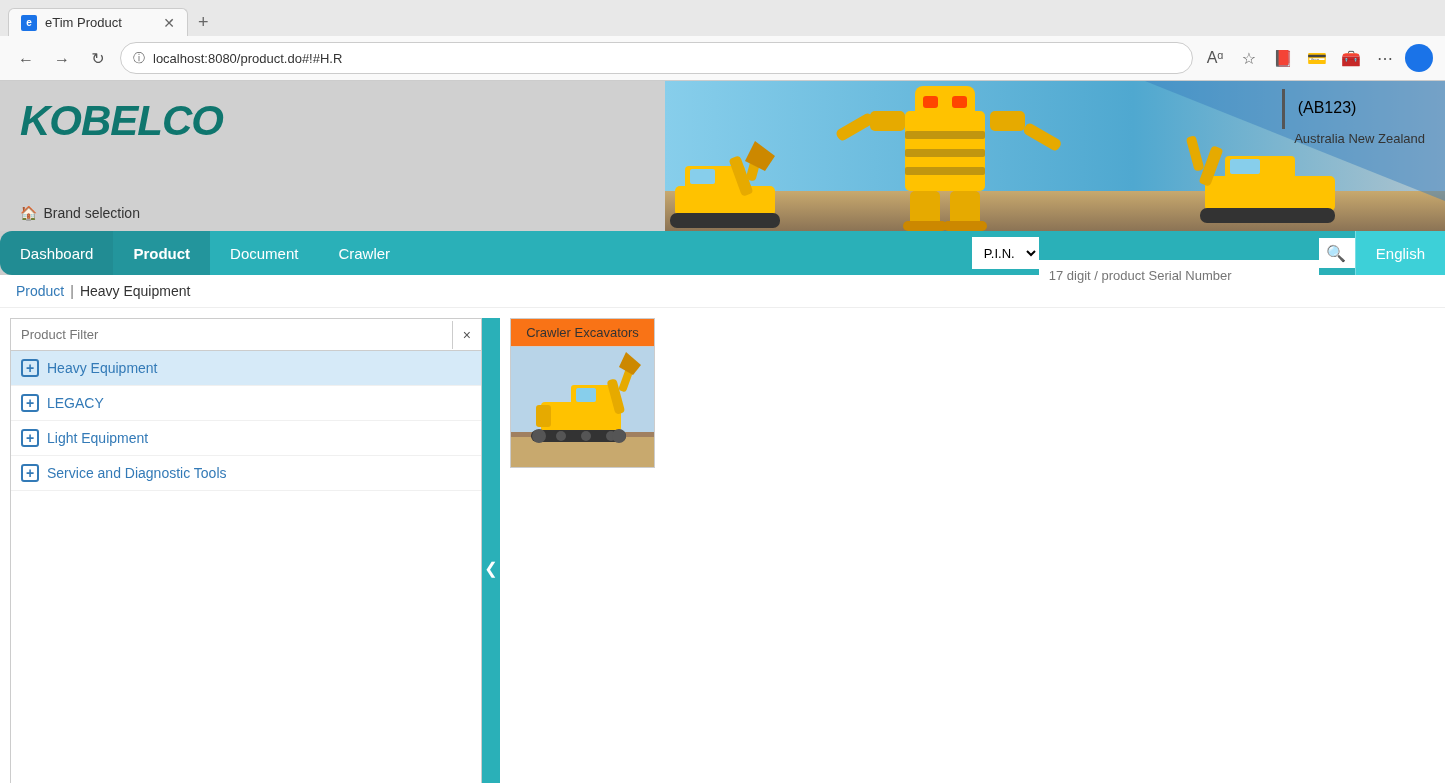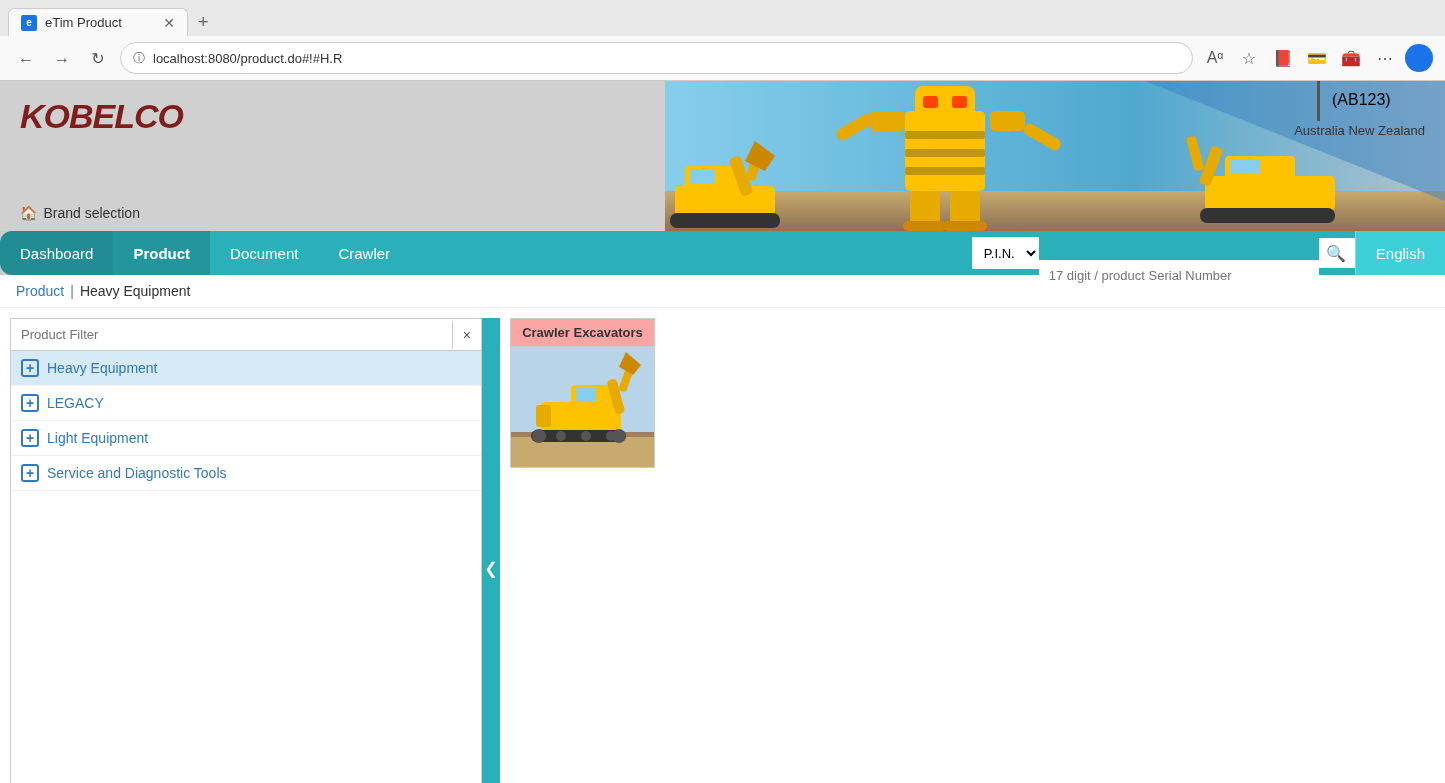--- a/index.html
+++ b/index.html
@@ -144,23 +144,23 @@
       justify-content: space-between;
       padding: 16px 20px 10px 20px;
       z-index: 2;
       min-width: 280px;
     }
     .kobelco-logo {
       display: flex;
       align-items: center;
     }
     .kobelco-logo-text {
-      font-size: 34px;
+      font-size: 42px;
       font-weight: 900;
-      color: #7f1d1d;
+      color: #0f766e;
       font-style: italic;
       letter-spacing: -1px;
       font-family: Arial Black, Arial, sans-serif;
     }
     .brand-selection {
       display: flex;
       align-items: center;
       gap: 6px;
       font-size: 14px;
       color: #333;
@@ -172,22 +172,22 @@
       right: 0;
       top: 0;
       width: 780px;
       height: 150px;
       background: linear-gradient(135deg, #87ceeb 0%, #4a9fd4 30%, #d0d0d0 70%);
       overflow: hidden;
     }
     .header-user-info {
       position: absolute;
       right: 20px;
-      top: 0;
-      text-align: center;
+      top: 8px;
+      text-align: left;
       z-index: 3;
       background: rgba(255,255,255,0.0);
     }
     .header-divider {
       width: 3px;
       height: 40px;
       background: #555;
       display: inline-block;
       vertical-align: middle;
       margin-right: 8px;
@@ -373,24 +373,24 @@
       padding: 0 10px;
     }
     .product-card {
       display: inline-block;
       border: 1px solid #ccc;
       width: 145px;
       cursor: pointer;
       vertical-align: top;
     }
     .product-card-title {
-      background: #fca5a5;
+      background: #f97316;
       padding: 6px 8px;
       font-size: 13px;
-      font-weight: bold;
+      font-weight: normal;
       color: #333;
       text-align: center;
       border-bottom: 1px solid #ccc;
     }
     .product-card-image {
       width: 143px;
       height: 120px;
       background: linear-gradient(180deg, #c8dce8 0%, #7aa5b8 30%, #a0855a 60%, #8b7355 80%, #666 100%);
       position: relative;
       overflow: hidden;

